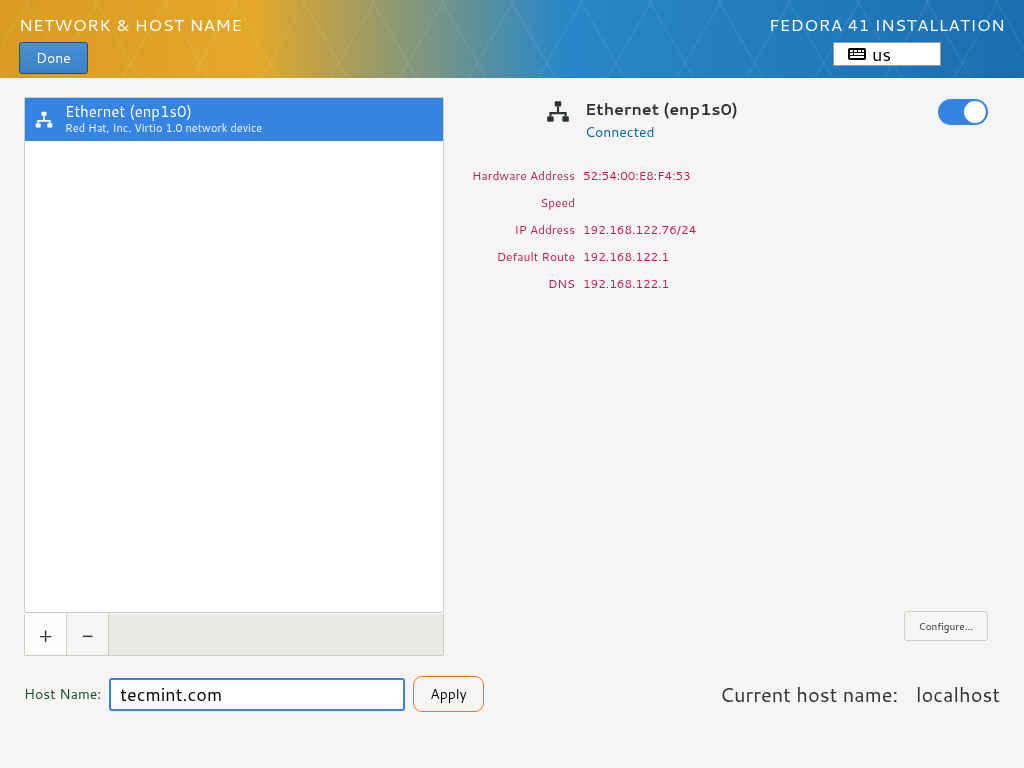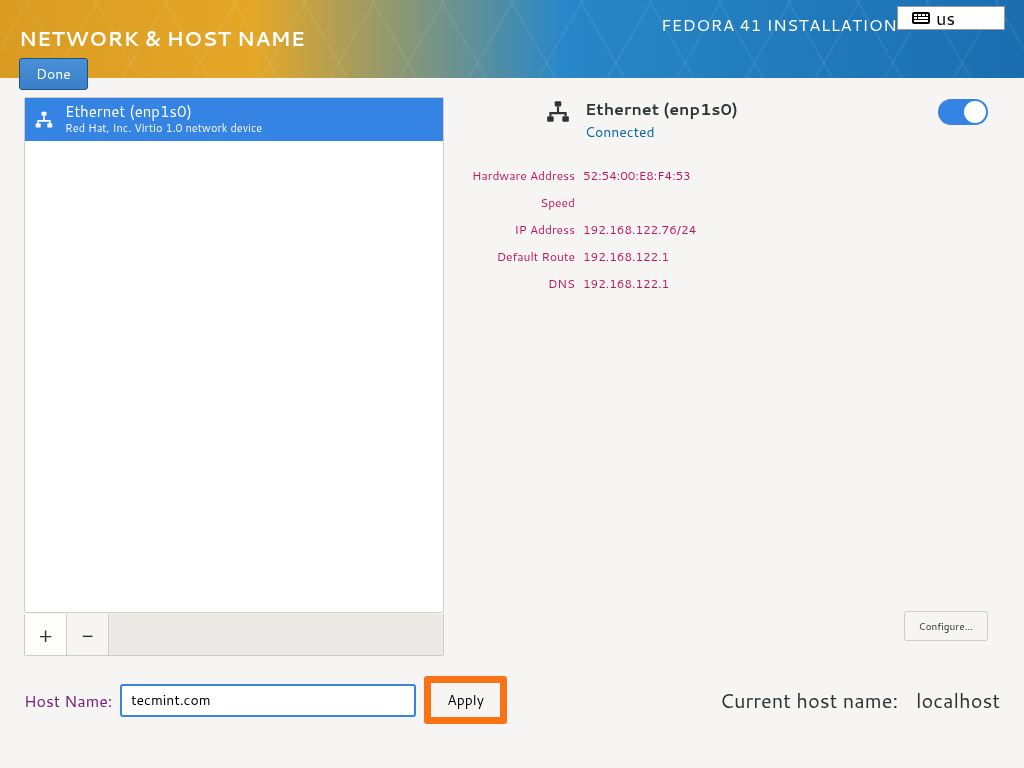--- a/index.html
+++ b/index.html
@@ -16,22 +16,22 @@
     }
     .header::before {
       content: "";
       position: absolute; inset: 0;
       background-image:
         repeating-linear-gradient(60deg, rgba(255,255,255,0.06) 0 2px, transparent 2px 60px),
         repeating-linear-gradient(-60deg, rgba(255,255,255,0.06) 0 2px, transparent 2px 60px);
       pointer-events: none;
     }
     .header-left { display: flex; flex-direction: column; align-items: flex-start; position: relative; z-index: 1; }
-    .header-right { display: flex; align-items: flex-start; position: relative; z-index: 1; margin-left: 44px; }
-    .page-title { color: #fff; font-weight: 700; font-size: 20px; letter-spacing: 0.3px; margin-top: 24px; }
+    .header-right { display: flex; flex-direction: column; align-items: center; position: relative; z-index: 1; margin-left: 44px; }
+    .page-title { color: #fff; font-weight: 400; font-size: 17px; letter-spacing: 0.3px; margin-top: 12px; }
     .installer-title { color: #fff; font-weight: 400; font-size: 17px; letter-spacing: 0.3px; margin-top: 12px; }
     .done-btn {
       margin-top: 6px;
       background: linear-gradient(#4a90d9, #3a80c9);
       border: 1px solid #1c5187;
       color: #fff;
       font-size: 14px;
       padding: 5px 16px;
       border-radius: 3px;
       cursor: pointer;
@@ -119,30 +119,30 @@
       padding: 7px 14px; font-size: 10px;
       background: #f6f5f4; border:1px solid #cfcbc6; border-radius:3px; cursor:pointer;
       color:#2e3436;
     }
 
     
     .hostname-row {
       position: absolute; left: 24px; right: 24px; top: 598px;
       display: flex; align-items: center; gap: 8px;
     }
-    .hostname-label { font-size: 16px; color:#701a75; }
+    .hostname-label { font-size: 14px; color:#14532d; }
     .hostname-input {
       width: 296px; height: 33px;
       border: 2px solid #3584e4; border-radius: 3px;
-      padding: 0 9px; font-size: 14px; outline: none;
+      padding: 0 9px; font-size: 18px; outline: none;
       background:#fff;
     }
     .apply-btn {
       padding: 7px 16px; font-size:14px;
-      background:#f6f5f4; border:7px solid #f97316; border-radius:3px; cursor:pointer;
+      background:#f6f5f4; border:1px solid #f97316; border-radius:9px; cursor:pointer;
     }
     .current-host { margin-left:auto; display:flex; align-items:center; gap:18px; font-size:20px; color:#2e3436; }
 
     
     svg.neticon .node { fill: currentColor; }
   </style>
 </head>
 <body>
 
 <div class="header">

